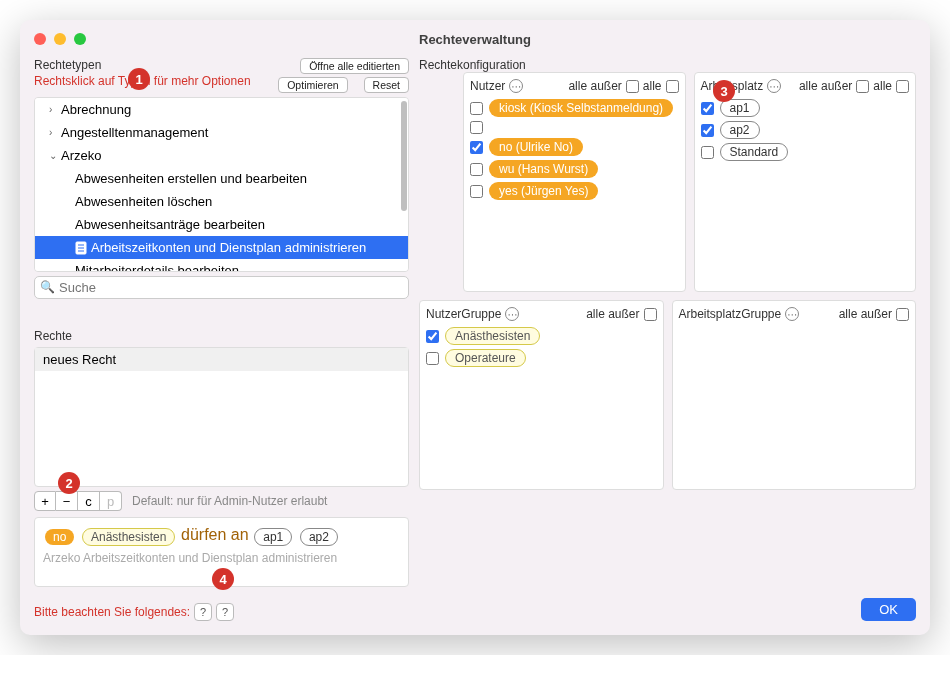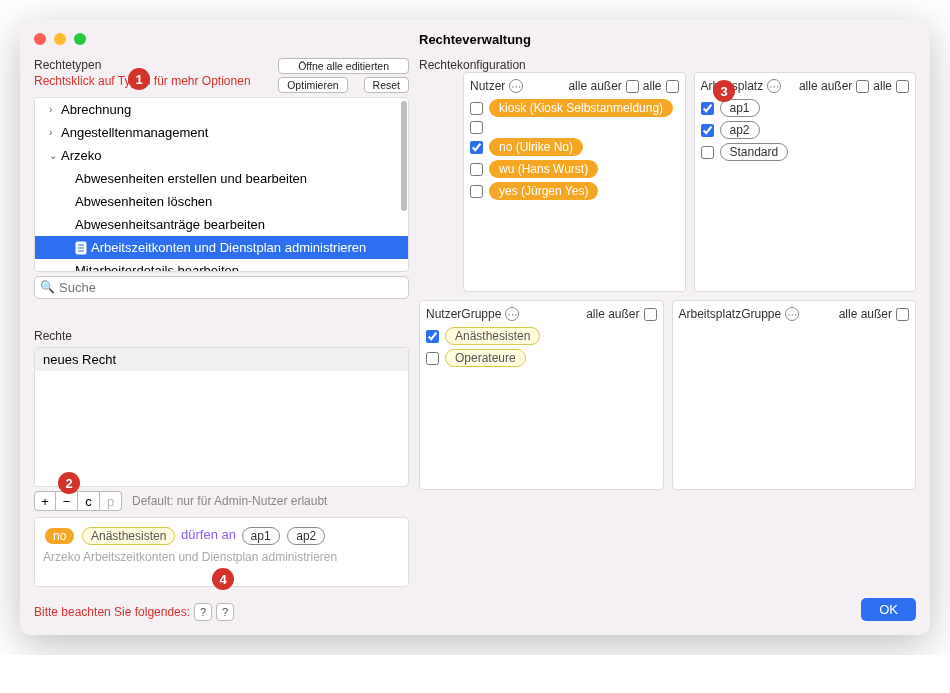--- a/index.html
+++ b/index.html
@@ -4,27 +4,27 @@
 <style>
   * { box-sizing: border-box; font-family: -apple-system, BlinkMacSystemFont, "Segoe UI", Helvetica, Arial, sans-serif; }
   body { margin: 0; background: #fff; padding: 20px; }
   .window { width: 910px; margin: 0 auto; background: #f5f0f4; border-radius: 10px; box-shadow: 0 10px 40px rgba(0,0,0,0.25); overflow: hidden; position: relative; }
   .titlebar { height: 38px; display: flex; align-items: center; position: relative; }
   .traffic { display: flex; gap: 8px; padding-left: 14px; }
   .dot { width: 12px; height: 12px; border-radius: 50%; }
   .red { background: #ff5f57; }
   .yellow { background: #febc2e; }
   .green { background: #28c840; }
-  .title { position: absolute; left: 0; right: 0; text-align: center; font-weight: 600; font-size: 13px; color: #000000; }
+  .title { position: absolute; left: 0; right: 0; text-align: center; font-weight: 600; font-size: 13px; color: #404040; }
   .body { display: flex; padding: 0 14px 14px 14px; gap: 10px; }
   .left { width: 375px; display: flex; flex-direction: column; position: relative; }
   .right { flex: 1; display: flex; flex-direction: column; }
   .section-header { font-size: 12px; color: #333; }
   .section-header-row { display: flex; justify-content: space-between; align-items: flex-start; gap: 4px; }
-  .btns-topright { display: flex; flex-direction: column; gap: 3px; }
+  .btns-topright { display: flex; flex-direction: column; align-items: flex-end; gap: 3px; }
   .btn-row { display: flex; gap: 16px; }
   .mac-btn { font-size: 10.5px; padding: 1px 8px; border-radius: 4px; border: 1px solid #bbb; background: #fff; cursor: pointer; color: #222; }
   .hint-red { color: #d4332b; font-size: 12px; margin-top: 2px; }
   .tree-panel { background: #fff; border: 1px solid #ddd; border-radius: 4px; margin-top: 4px; height: 175px; overflow-y: auto; font-size: 13px; position: relative; }
   .tree-row { padding: 4px 8px 4px 14px; display: flex; align-items: center; cursor: default; }
   .tree-row.child { padding-left: 40px; }
   .tree-row.selected { background: #2e6ff2; color: #fff; }
   .chev { display: inline-block; width: 12px; font-size: 10px; color: #666; }
   .icon-doc { display:inline-block; width:12px; height:14px; margin-right:4px; vertical-align:middle; }
   .search-wrap { margin-top: 4px; position: relative; }
@@ -158,21 +158,21 @@
           <div class="sq-btn">−</div>
           <div class="sq-btn">c</div>
           <div class="sq-btn last" style="color:#bbb">p</div>
           <span class="default-text">Default: nur für Admin-Nutzer erlaubt</span>
         </div>
       </div>
 
       <div class="summary-panel">
         <span class="pill orange">no</span>
         <span class="pill yellow-outline">Anästhesisten</span>
-        <span style="color:#8b5cf6; font-size:13px;">dürfen an</span>
+        <span style="color:#a16207; font-size:16px;">dürfen an</span>
         <span class="pill gray-outline">ap1</span>
         <span class="pill gray-outline">ap2</span>
         <div class="summary-sub">Arzeko Arbeitszeitkonten und Dienstplan administrieren</div>
       </div>
 
       <div class="footer-left">
         <span>Bitte beachten Sie folgendes:</span>
         <div class="help-btn">?</div>
         <div class="help-btn">?</div>
       </div>

